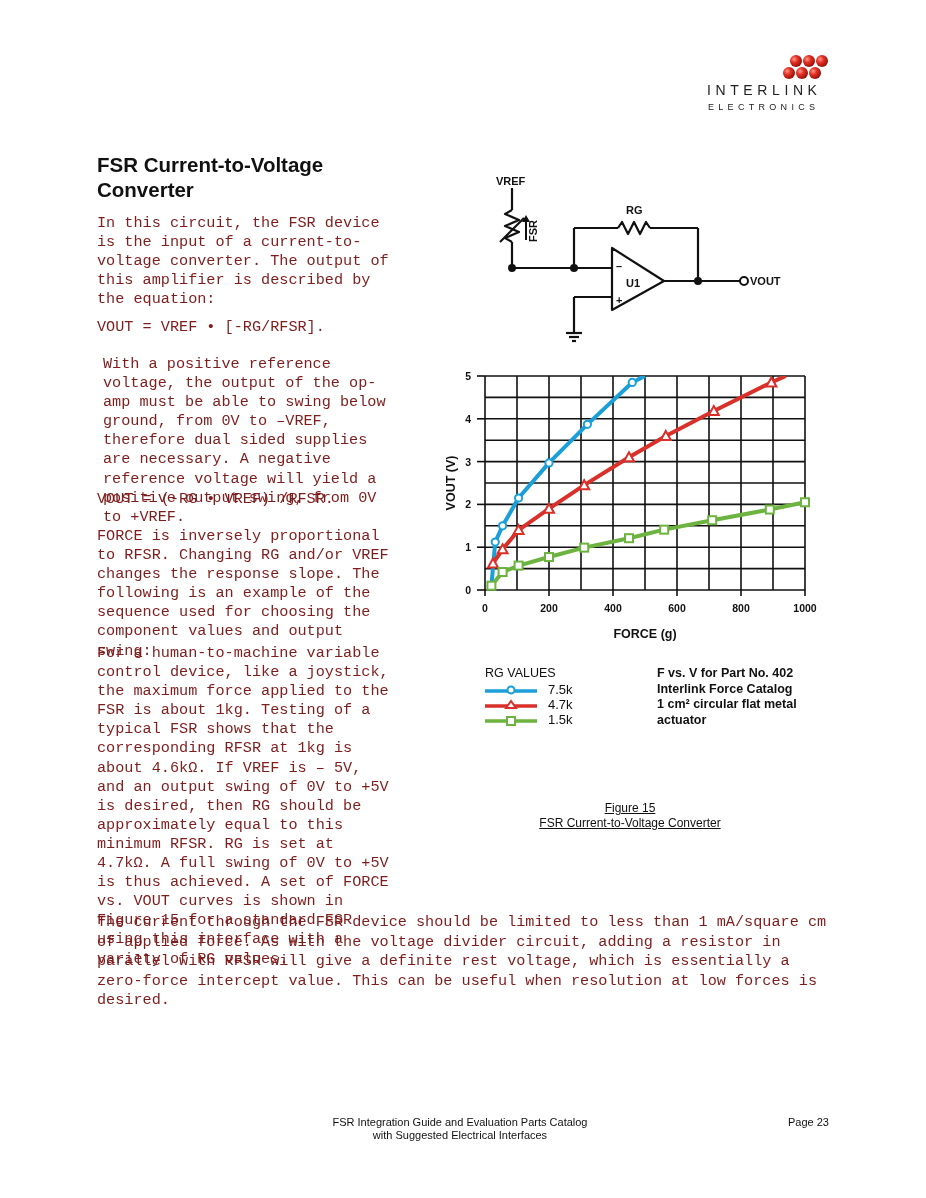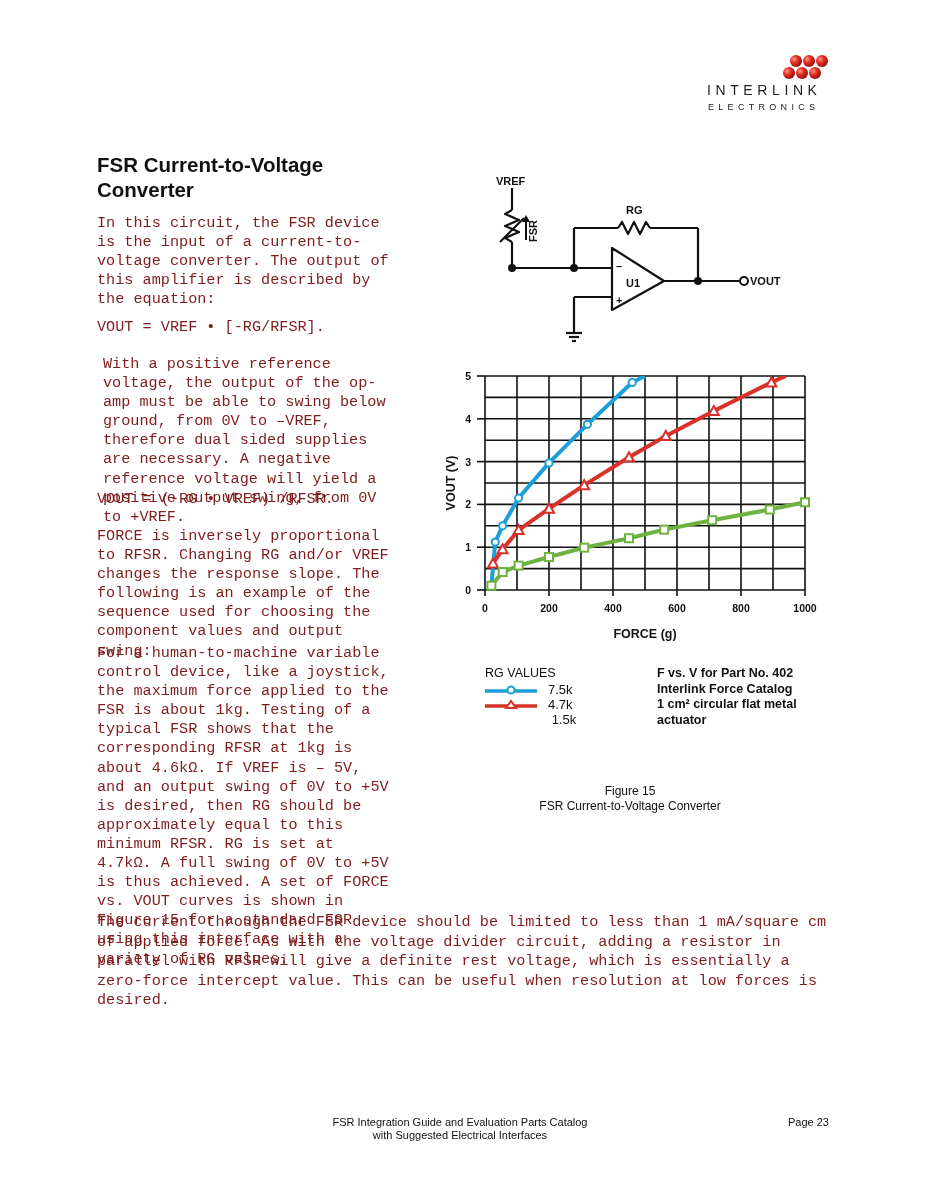--- a/index.html
+++ b/index.html
@@ -200,37 +200,37 @@
       </svg>
     <span style="margin-left:8px;">7.5k</span>
   </div>
   <div class="legend-row sans" style="display:flex; align-items:center; height:15px;">
     <svg width="55" height="12">
         <line x1="0" y1="7" x2="52" y2="7" stroke="#d9302a" stroke-width="3.5"></line>
         <polygon points="26,2 31,9 21,9" fill="#fff" stroke="#d9302a" stroke-width="2"></polygon>
       </svg>
     <span style="margin-left:8px;">4.7k</span>
   </div>
-  <div class="legend-row sans" style="display:flex; align-items:center; height:15px;flex-direction:column;">
+  <div class="legend-row sans" style="display:flex; align-items:center; height:15px;">
     <svg width="55" height="12">
         <line x1="0" y1="7" x2="52" y2="7" stroke="#6db33f" stroke-width="3.5"></line>
         <rect x="22" y="3" width="8" height="8" fill="#fff" stroke="#6db33f" stroke-width="2"></rect>
       </svg>
     <span style="margin-left:8px;">1.5k</span>
   </div>
 </div>
 
 <div class="abs sans note" style="left:657px; top:666px; width:180px;">
   <div>F vs. V for Part No. 402</div>
   <div>Interlink Force Catalog</div>
   <div><span>1 cm² circular flat metal</span></div>
   <div>actuator</div>
 </div>
 
-<div class="abs sans caption" style="left:480px; top:784px; width:300px;">
+<div class="abs sans caption" style="left:480px; top:801px; width:300px;text-decoration:underline;">
   <div>Figure 15</div>
   <div>FSR Current-to-Voltage Converter</div>
 </div>
 
 <div class="abs serif wide" style="left:97px; top:913px;">The current through the FSR device should be limited to less than 1 mA/square cm of applied force.  As with the voltage divider circuit, adding a resistor in parallel with RFSR will give a definite rest voltage, which is essentially a zero-force intercept value.  This can be useful when resolution at low forces is desired.</div>
 
 <div class="abs sans footer" style="left:300px; top:1116px; width:320px; text-align:center;">
   <div>FSR Integration Guide and Evaluation Parts Catalog</div>
   <div>with Suggested Electrical Interfaces</div>
 </div>

